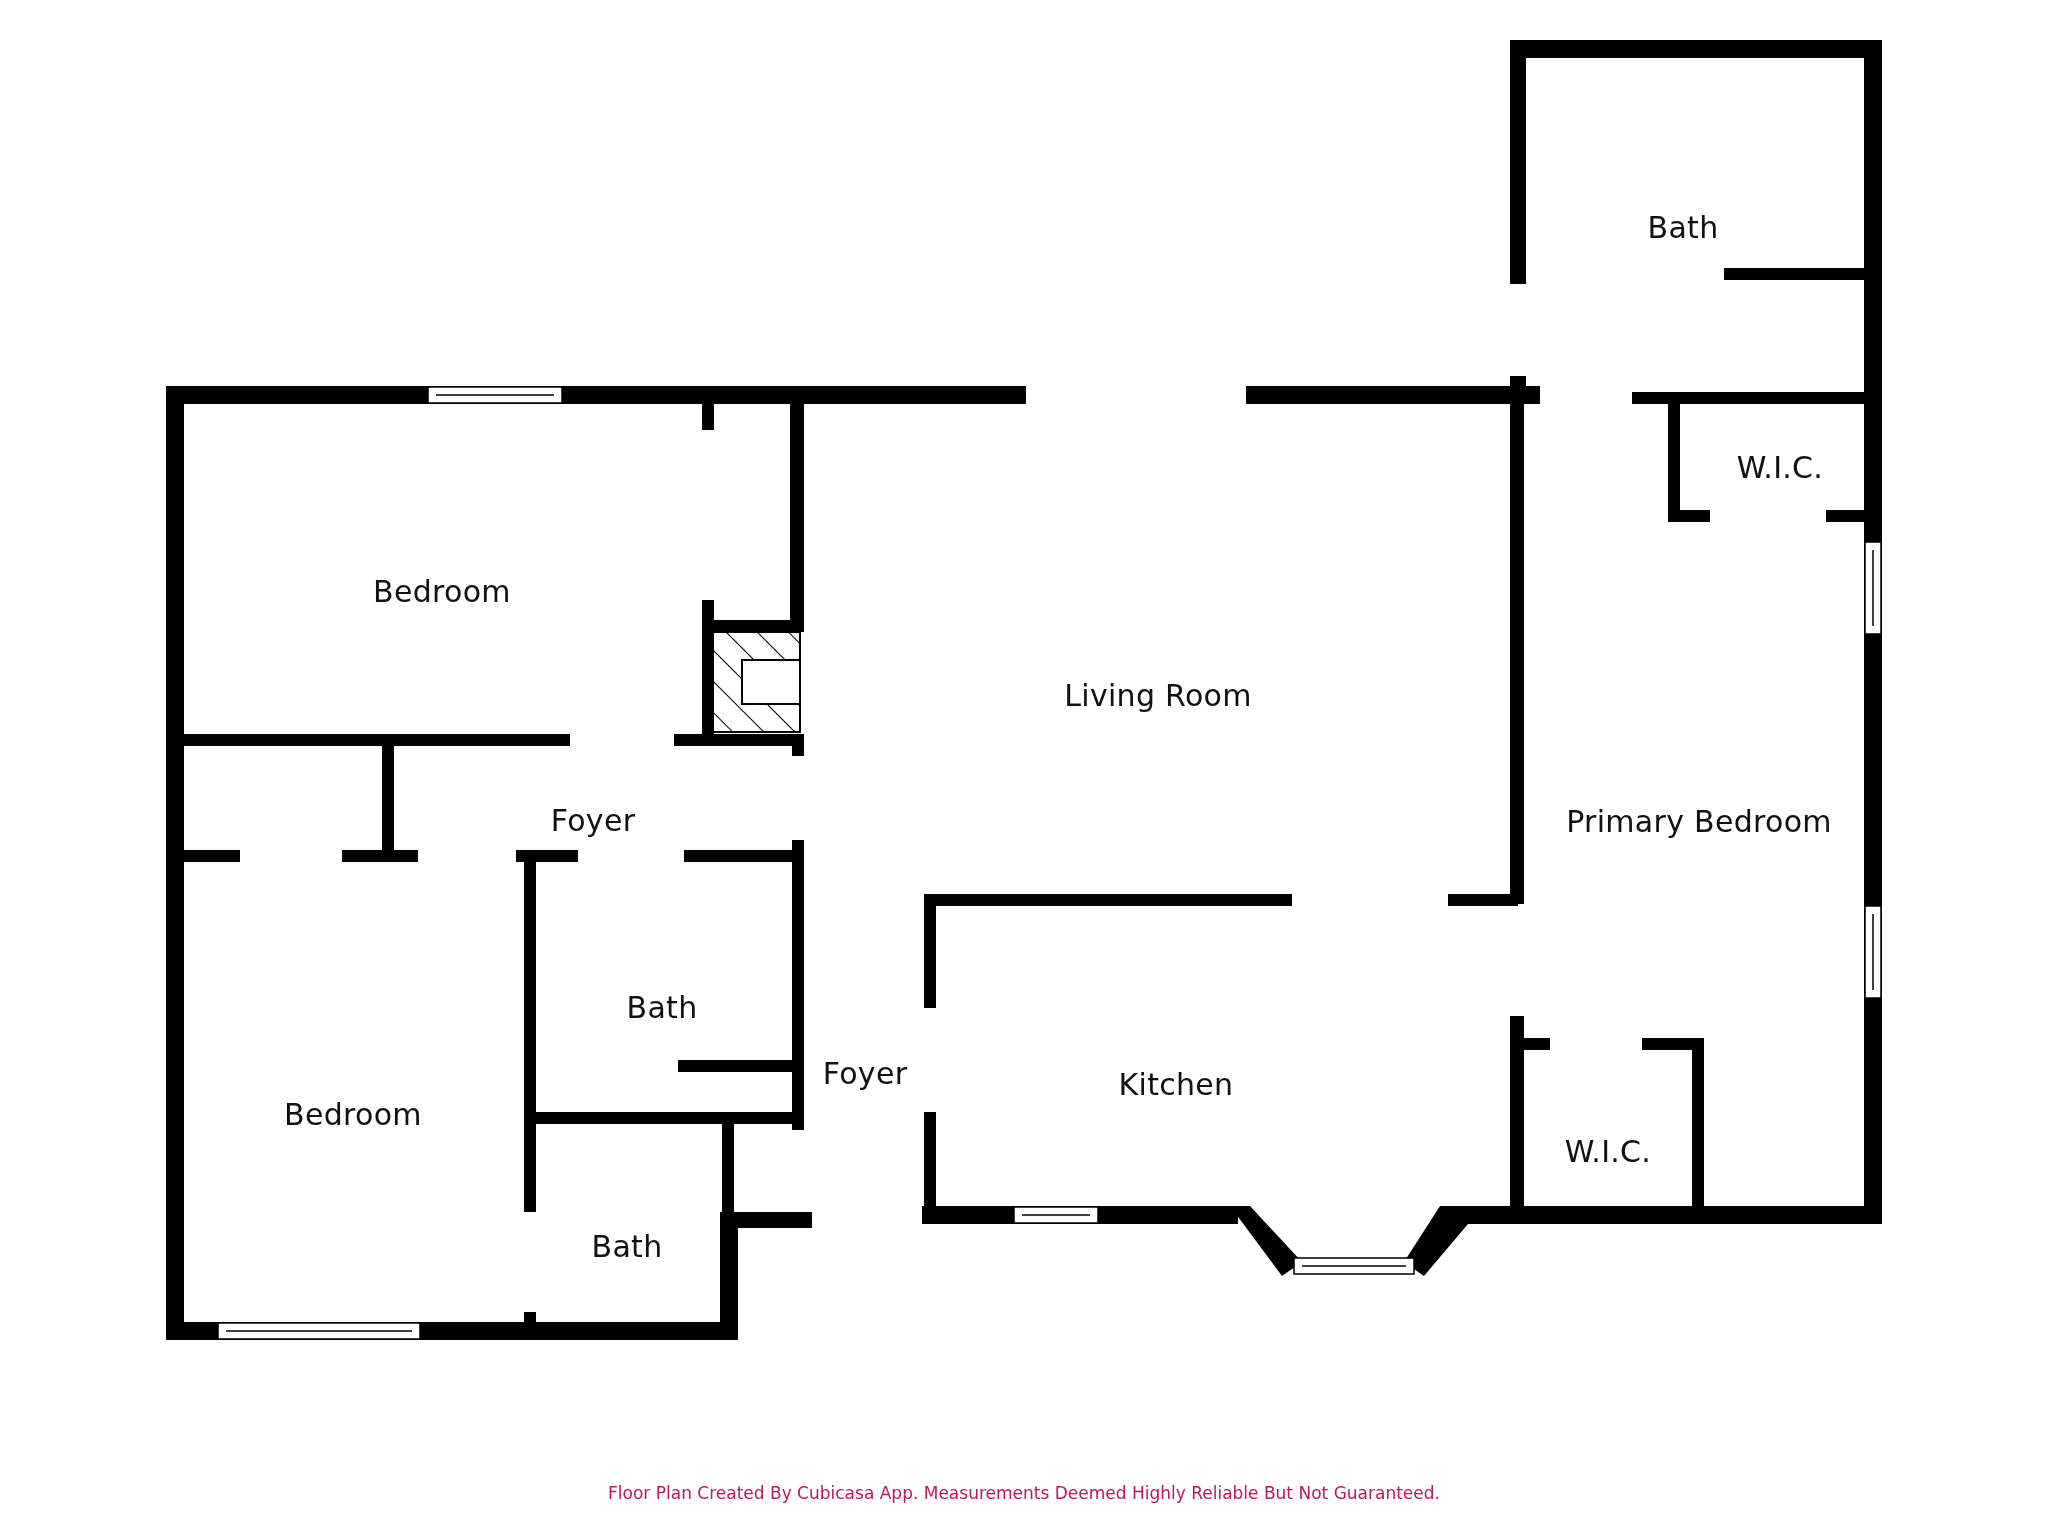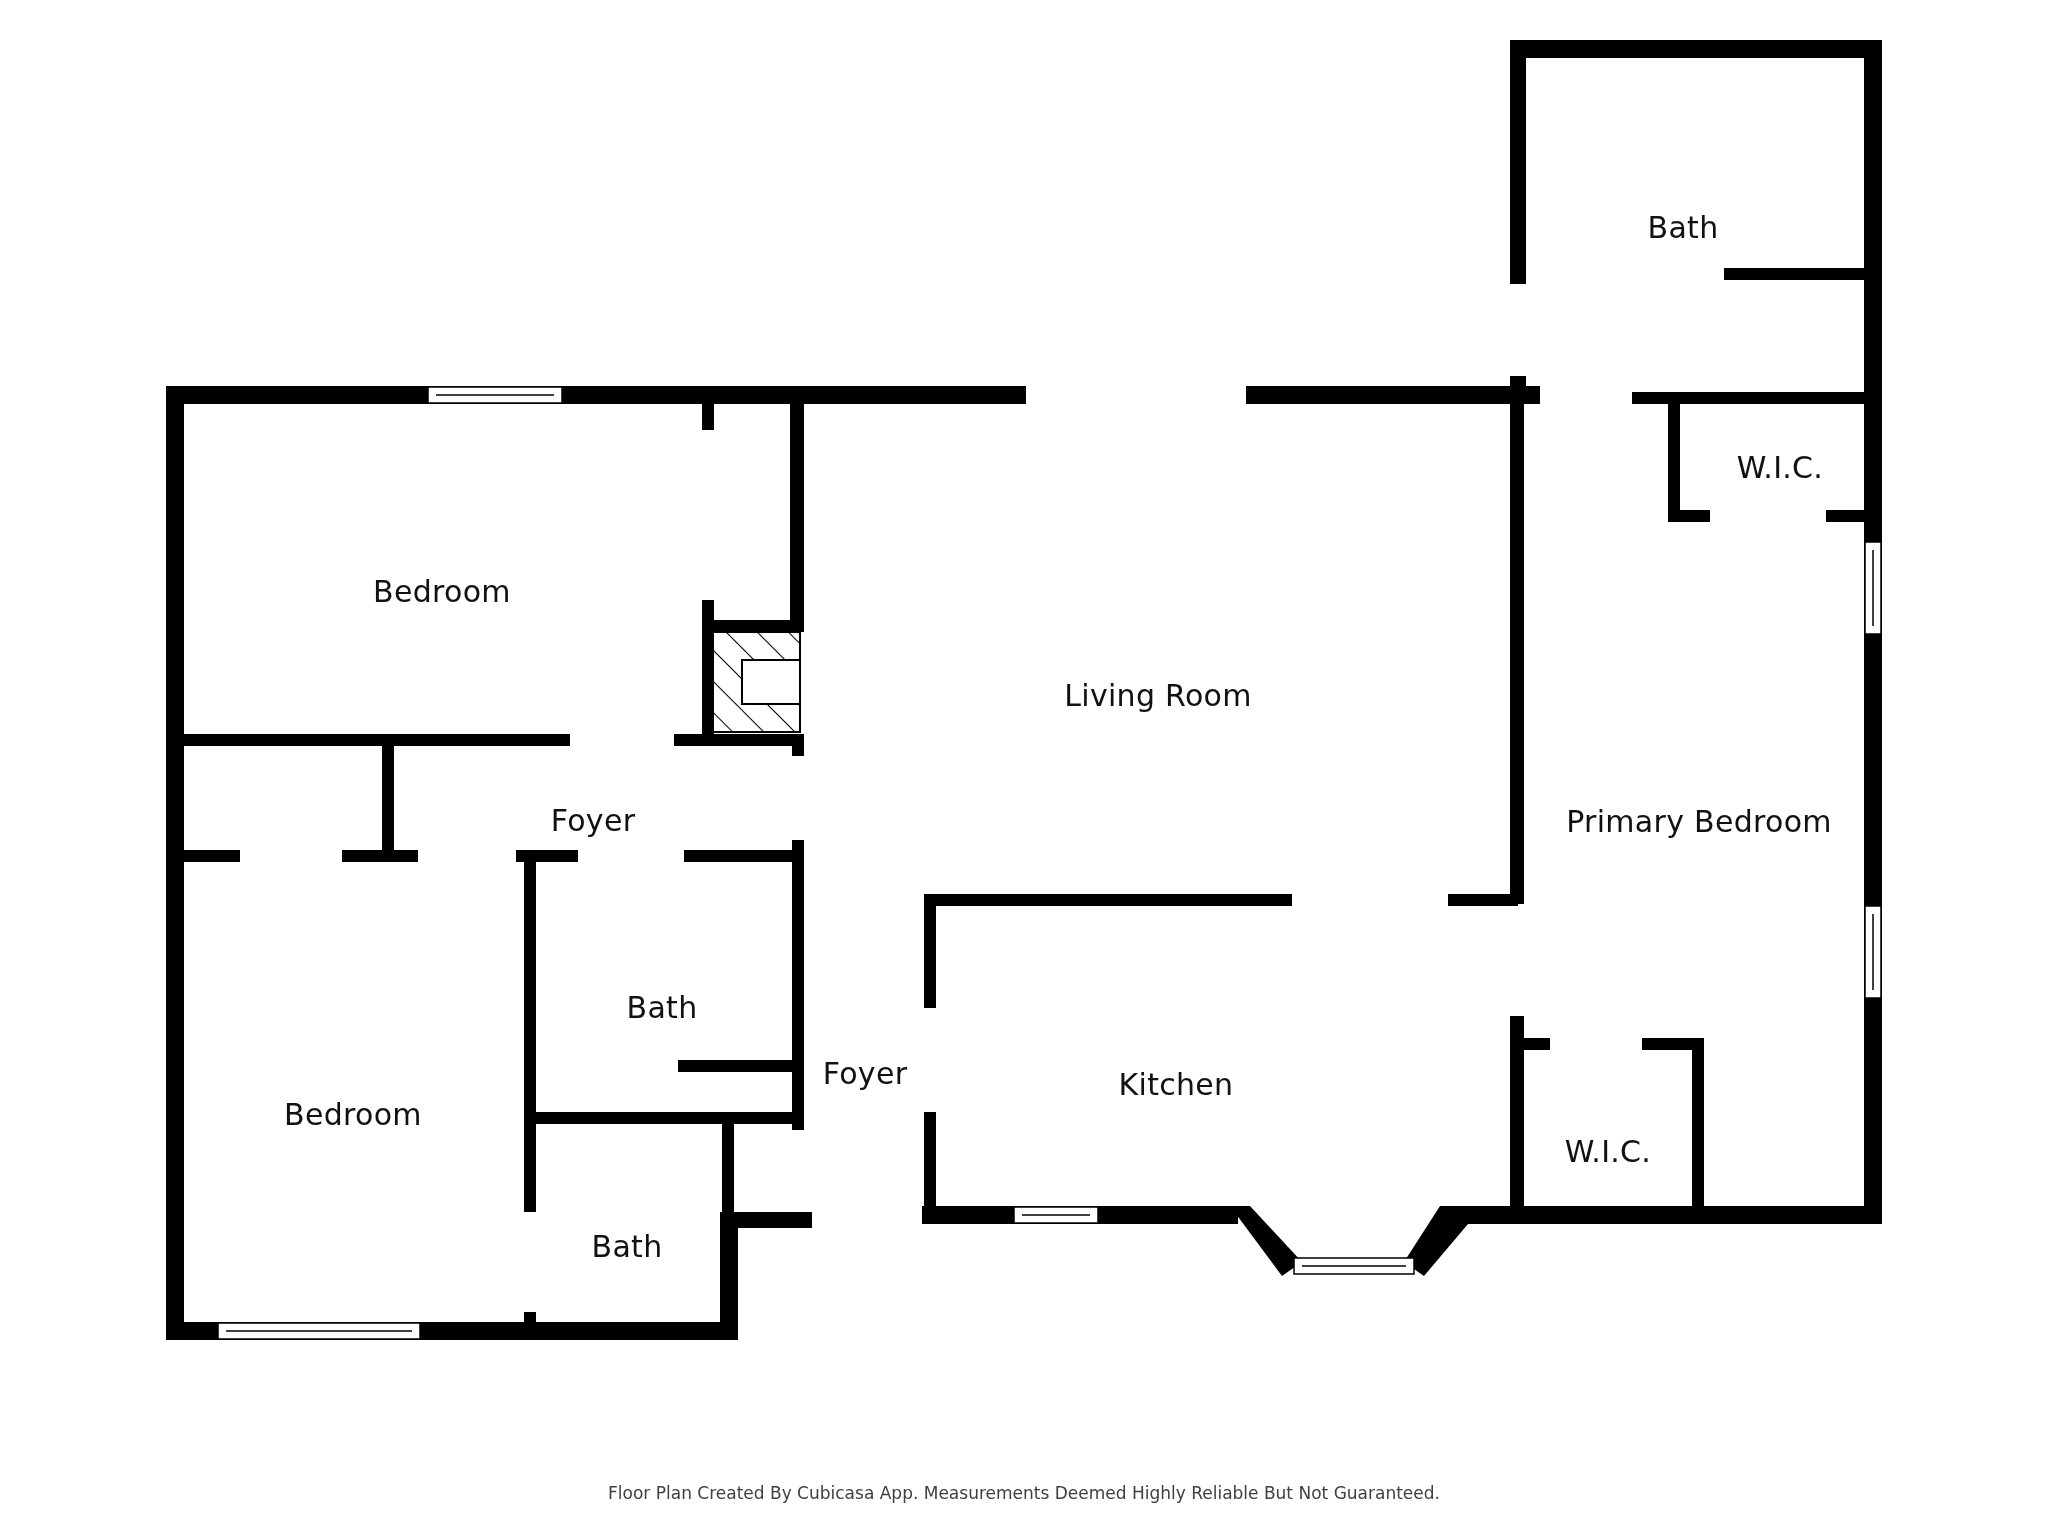--- a/index.html
+++ b/index.html
@@ -1,21 +1,21 @@
 <!DOCTYPE html>
 <html><head>
 <meta charset="utf-8">
 <style>
   html,body{margin:0;padding:0;background:#ffffff;}
   body{width:2048px;height:1536px;position:relative;overflow:hidden;font-family:"DejaVu Sans","Liberation Sans",sans-serif;}
   #plan{position:absolute;left:0;top:0;width:2048px;height:1536px;}
   .wall{fill:#000;}
   .win{fill:#fff;stroke:#000;stroke-width:1.5;}
   .label{position:absolute;transform:translate(-50%,-50%);font-size:30px;color:#111;white-space:nowrap;letter-spacing:0.3px;}
-  .footer{position:absolute;left:50%;top:1483px;transform:translateX(-50%);font-size:17px;color:#404040;white-space:nowrap;}
+  .footer{position:absolute;left:50%;top:1483px;transform:translateX(-50%);font-size:17px;color:#be185d;white-space:nowrap;}
 </style>
 </head>
 <body>
 
 <svg id="plan" viewBox="0 0 2048 1536" xmlns="http://www.w3.org/2000/svg">
   <defs>
     <pattern id="hatch" patternUnits="userSpaceOnUse" width="22" height="22" patternTransform="rotate(-45)">
       <line x1="0" y1="0" x2="0" y2="22" stroke="#000" stroke-width="2"></line>
     </pattern>
   </defs>

